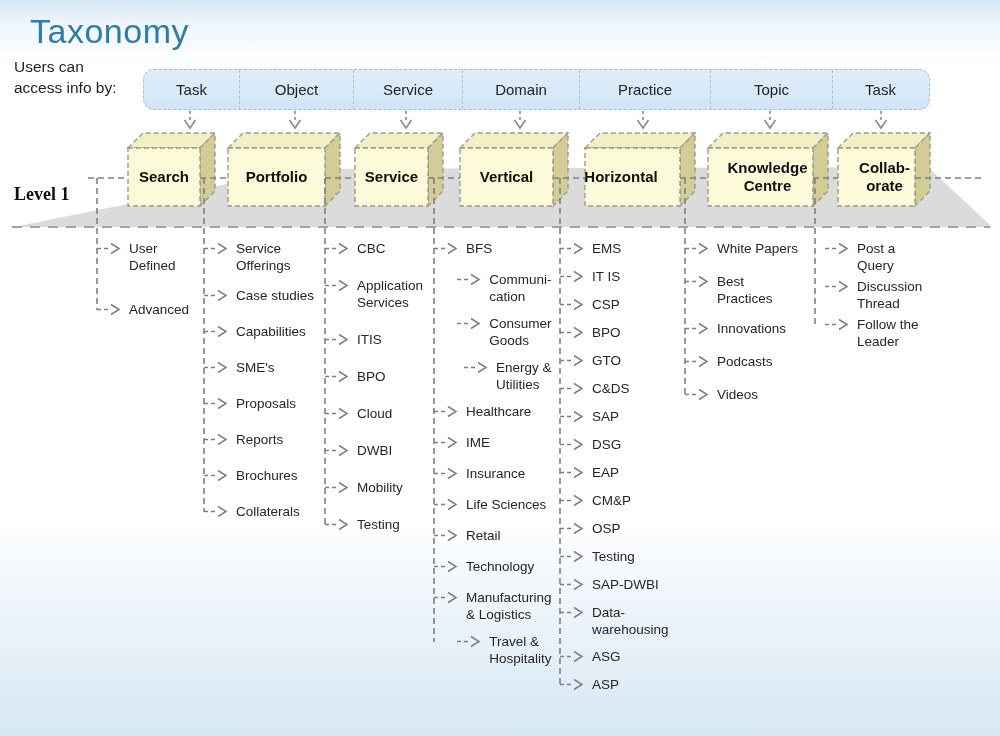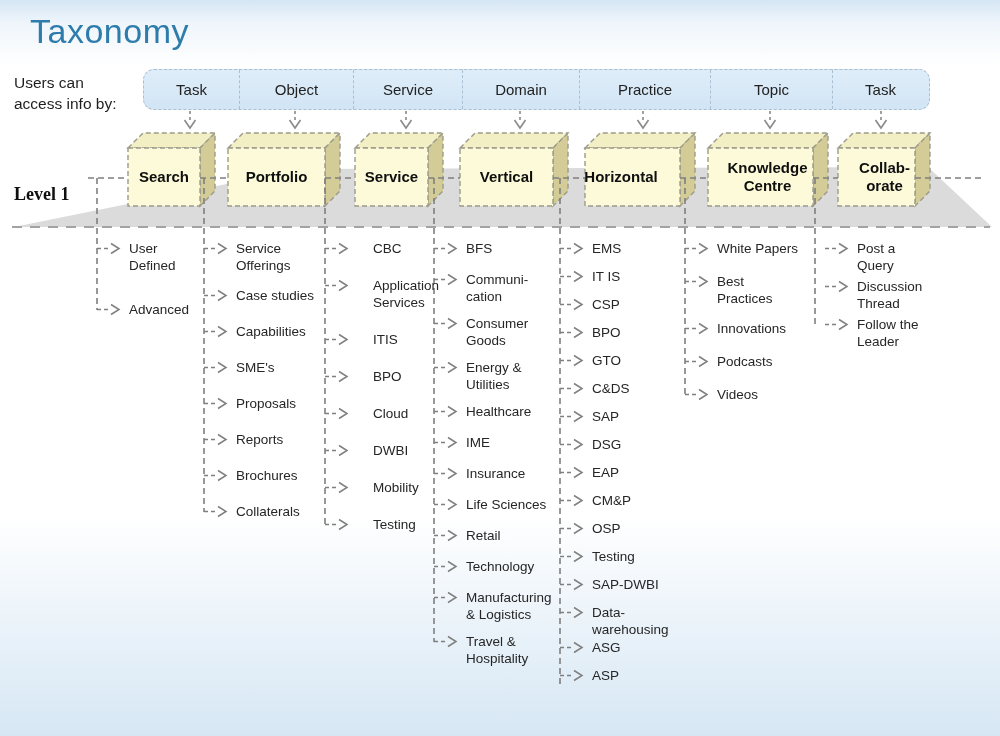--- a/index.html
+++ b/index.html
@@ -4,43 +4,43 @@
 <style>
   html,body{margin:0;padding:0;}
   body{
     width:1000px;height:736px;position:relative;overflow:hidden;
     font-family:"Liberation Sans","DejaVu Sans",sans-serif;
     background:linear-gradient(180deg,#d5e6f3 0%,#eef5fb 3%,#ffffff 9%,#ffffff 70%,#e9f2f9 86%,#d6e7f4 100%);
   }
   .stage{position:absolute;inset:0;}
   svg.decor{position:absolute;left:0;top:0;}
   .title{position:absolute;left:30px;top:12px;font-size:34px;letter-spacing:.5px;color:#2e7cab;}
-  .access-label{position:absolute;left:14px;top:72px;font-size:15.5px;line-height:21px;color:#1f1f1f;}
+  .access-label{position:absolute;left:14px;top:56px;font-size:15.5px;line-height:21px;color:#1f1f1f;}
   .level-label{position:absolute;left:14px;top:184px;font-size:18px;font-weight:bold;color:#0f0f0f;font-family:Liberation Serif, serif;}
   .pill-band{
     position:absolute;left:143px;top:69px;width:787px;height:41px;display:flex;box-sizing:border-box;
     background:linear-gradient(180deg,#dfedf9 0%,#d2e5f5 100%);
     border:1.5px dashed #a9bfd3;border-radius:11px;
   }
   .pill{display:flex;align-items:center;justify-content:center;box-sizing:border-box;font-size:15px;color:#222;}
   .pill + .pill{border-left:1.5px dashed #a9bfd3;}
   .cube-label{
     position:absolute;top:148px;height:58px;display:flex;flex-direction:column;align-items:center;justify-content:center;
     font-size:15px;font-weight:bold;line-height:18px;color:#0f0f0f;text-align:center;
   }
   .cube-label span:empty{display:none;}
   .column{position:absolute;top:240px;}
   .item{display:flex;align-items:flex-start;font-size:13.5px;line-height:17px;color:#262626;}
   .item svg{flex:none;margin:0 6px 0 0;}
   .line{white-space:nowrap;}
   .col-0 .item{margin-bottom:27px;}
   .col-1 .item{margin-bottom:19px;} .col-1 .item.two{margin-bottom:13px;}
-  .col-2 .item{margin-bottom:20px;gap:16px;}
-  .col-3 .item{margin-bottom:14px;} .col-3 .item.two{margin-bottom:10px;}
-  .col-4 .item{margin-bottom:11px;} .col-4 .item.two{margin-bottom:1px;}
+  .col-2 .item{margin-bottom:20px;}
+  .col-3 .item{margin-bottom:14px;} .col-3 .item.two{margin-bottom:10px;justify-content:flex-end;}
+  .col-4 .item{margin-bottom:11px;} .col-4 .item.two{margin-bottom:10px;}
   .col-5 .item{margin-bottom:16px;} .col-5 .item.two{margin-bottom:13px;}
   .col-6 .item{margin-bottom:4px;}
 </style>
 </head>
 <body>
 
 <div class="stage">
 
   <svg class="decor" width="1000" height="736" viewBox="0 0 1000 736">
 

